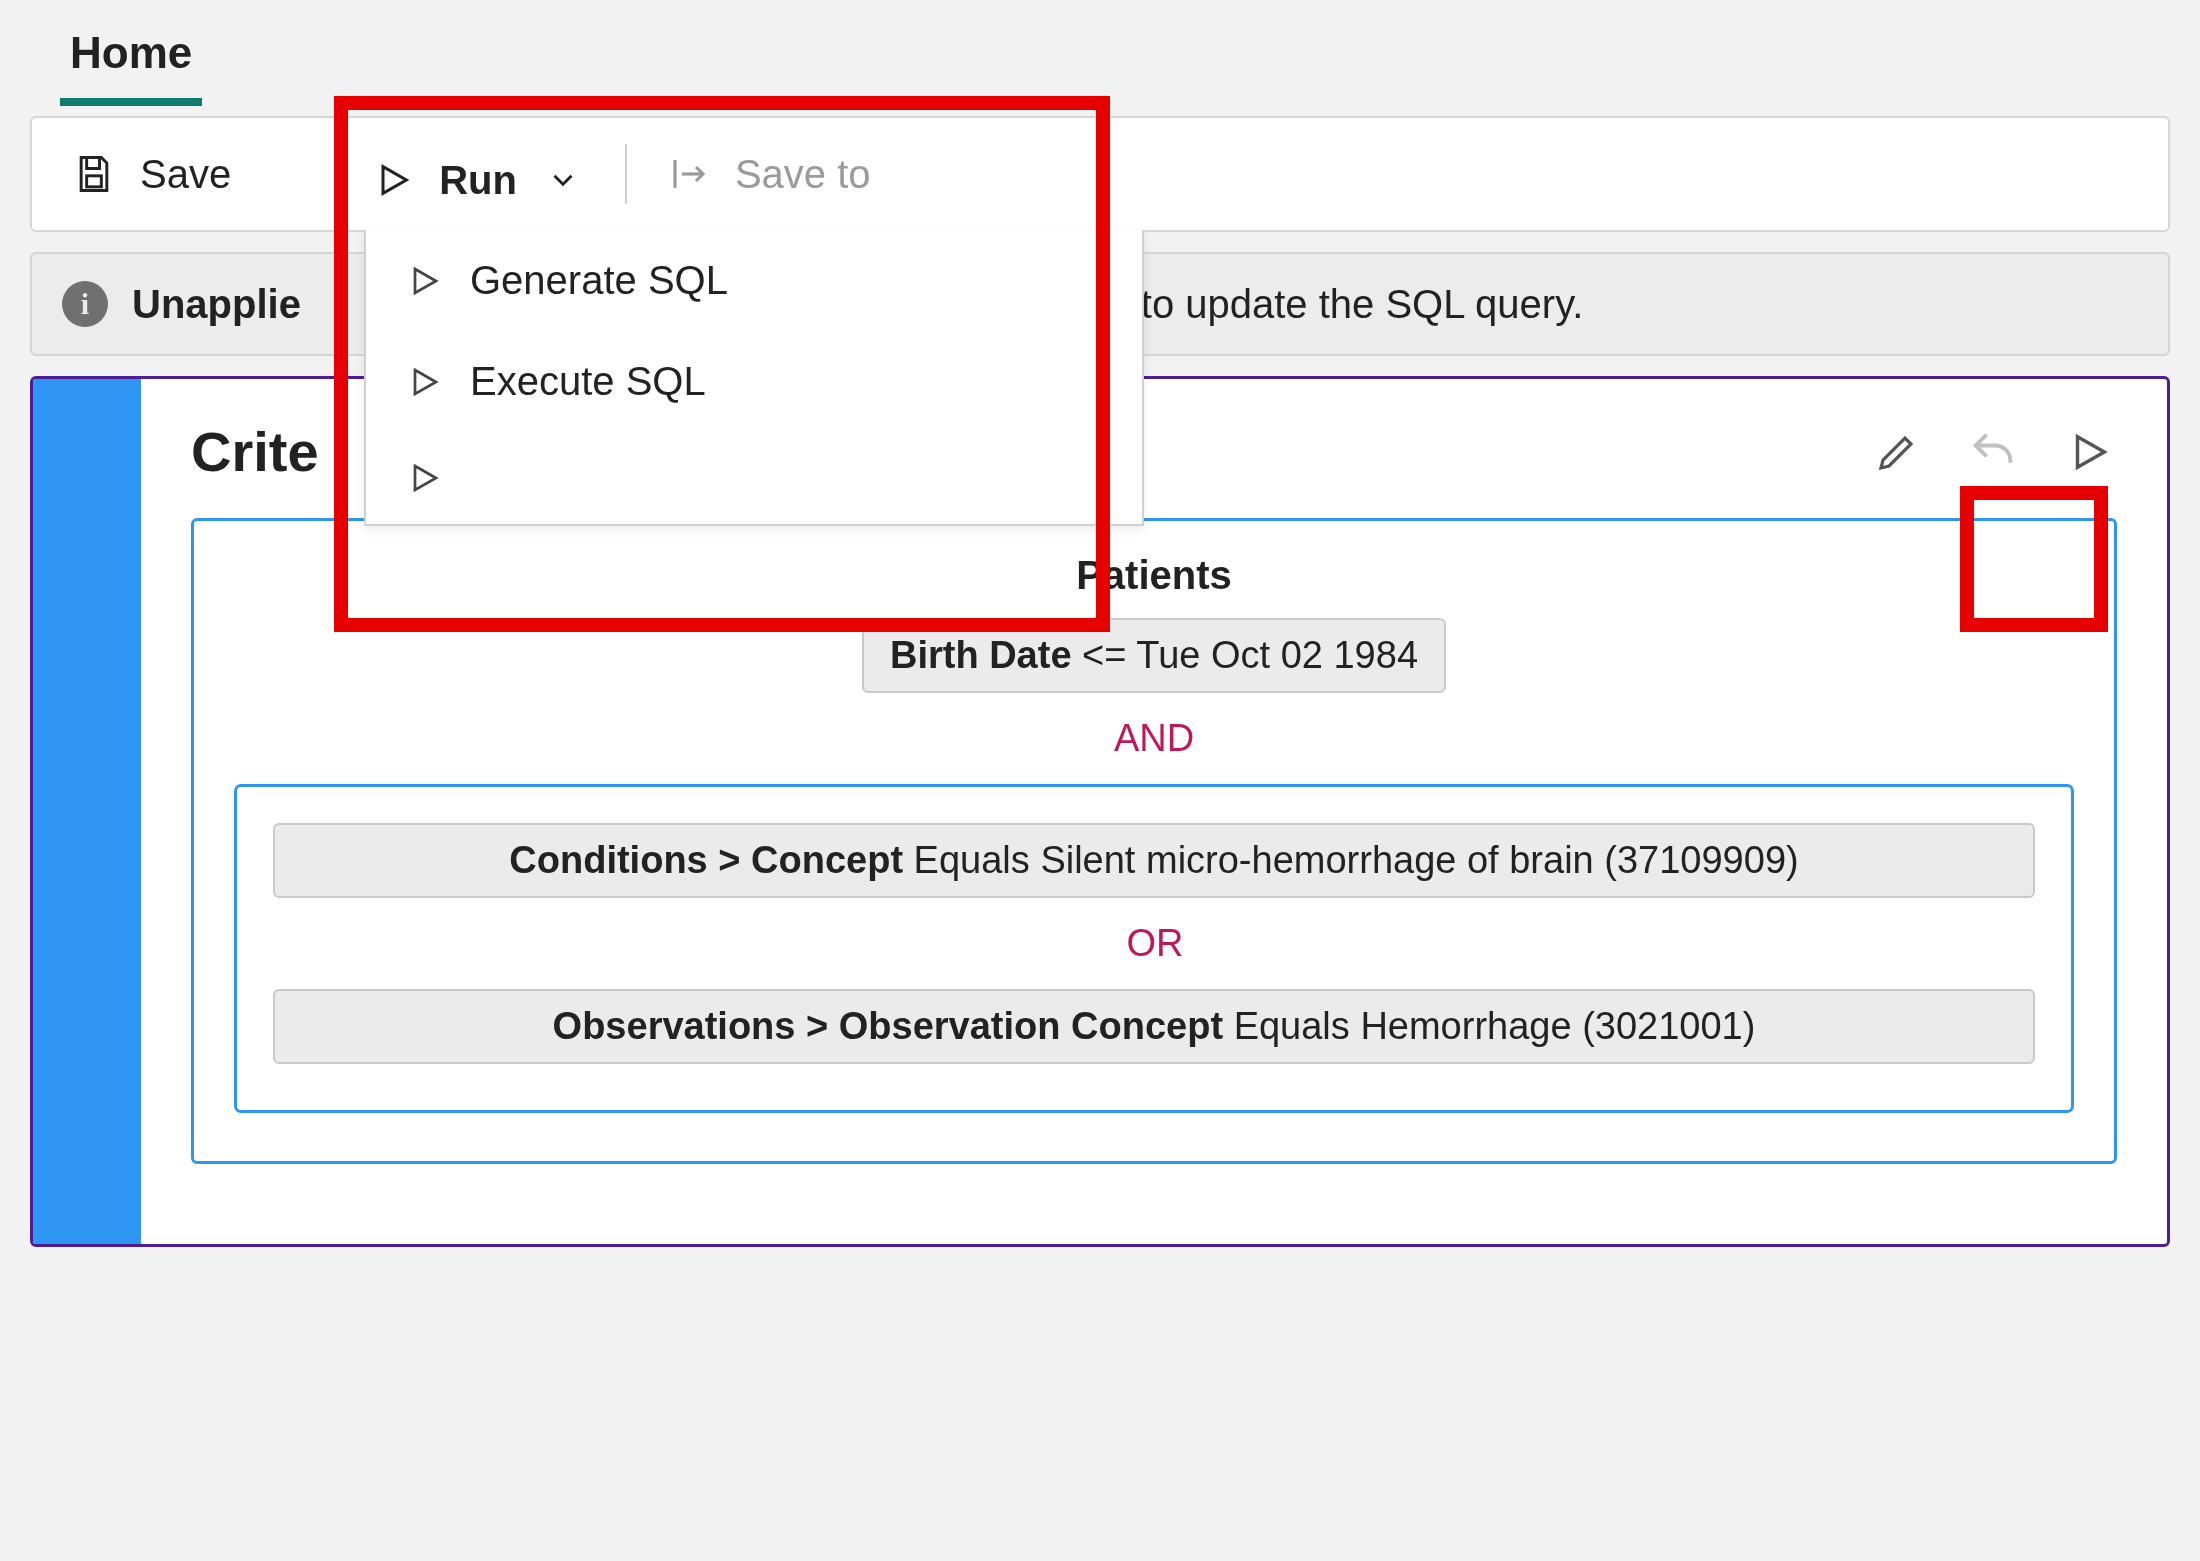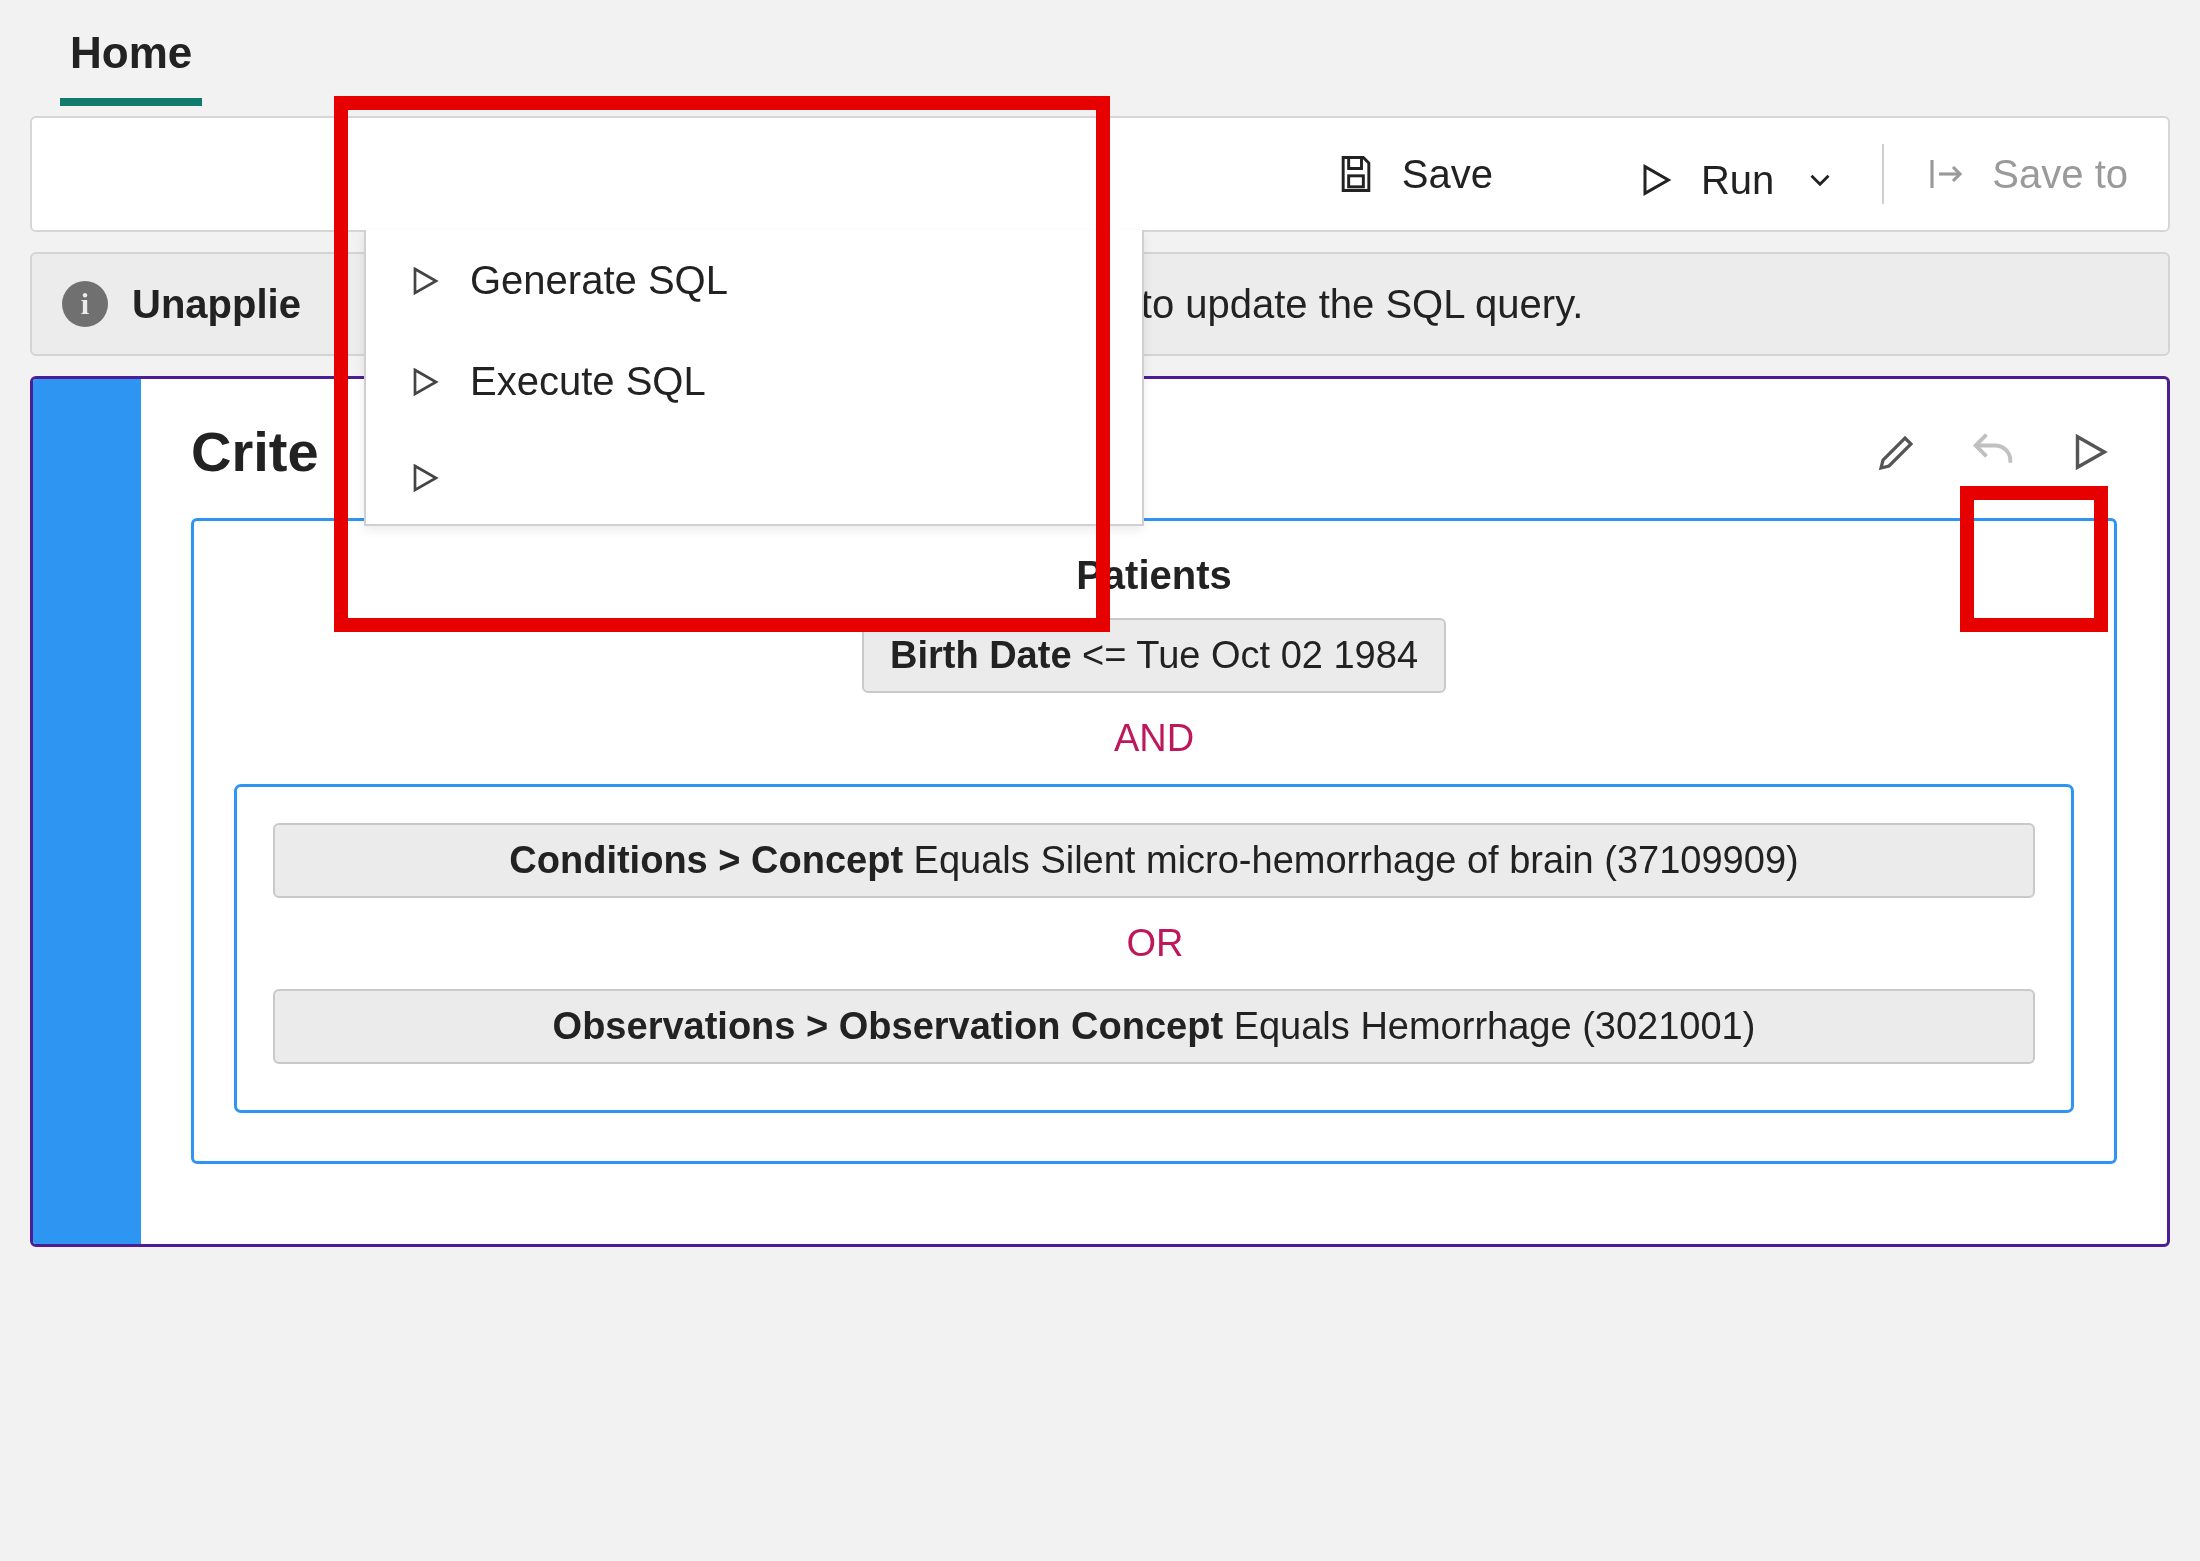--- a/index.html
+++ b/index.html
@@ -35,32 +35,31 @@
     margin: 10px 30px 20px 30px;
     background: #fff;
     border: 2px solid #d6d6d6;
     border-radius: 6px;
     height: 112px;
     display: flex;
     align-items: center;
     padding: 0 40px;
     gap: 40px;
     position: relative;
-    justify-content: flex-end;
   }
   .tbtn {
     display: flex;
     align-items: center;
     gap: 24px;
     font-size: 40px;
     color: #222;
     cursor: pointer;
   }
   .tbtn .icon { width: 44px; height: 44px; display:flex;align-items:center;justify-content:center; }
-  .tbtn.bold { font-weight: 400; margin-top: 12px; }
+  .tbtn.bold { font-weight: 700; margin-top: 12px; }
   .tbtn.disabled { color: #9a9a9a; cursor: default; }
   .vsep {
     width: 2px;
     height: 60px;
     background: #d0d0d0;
   }
 
   
   .dropdown {
     position: absolute;

